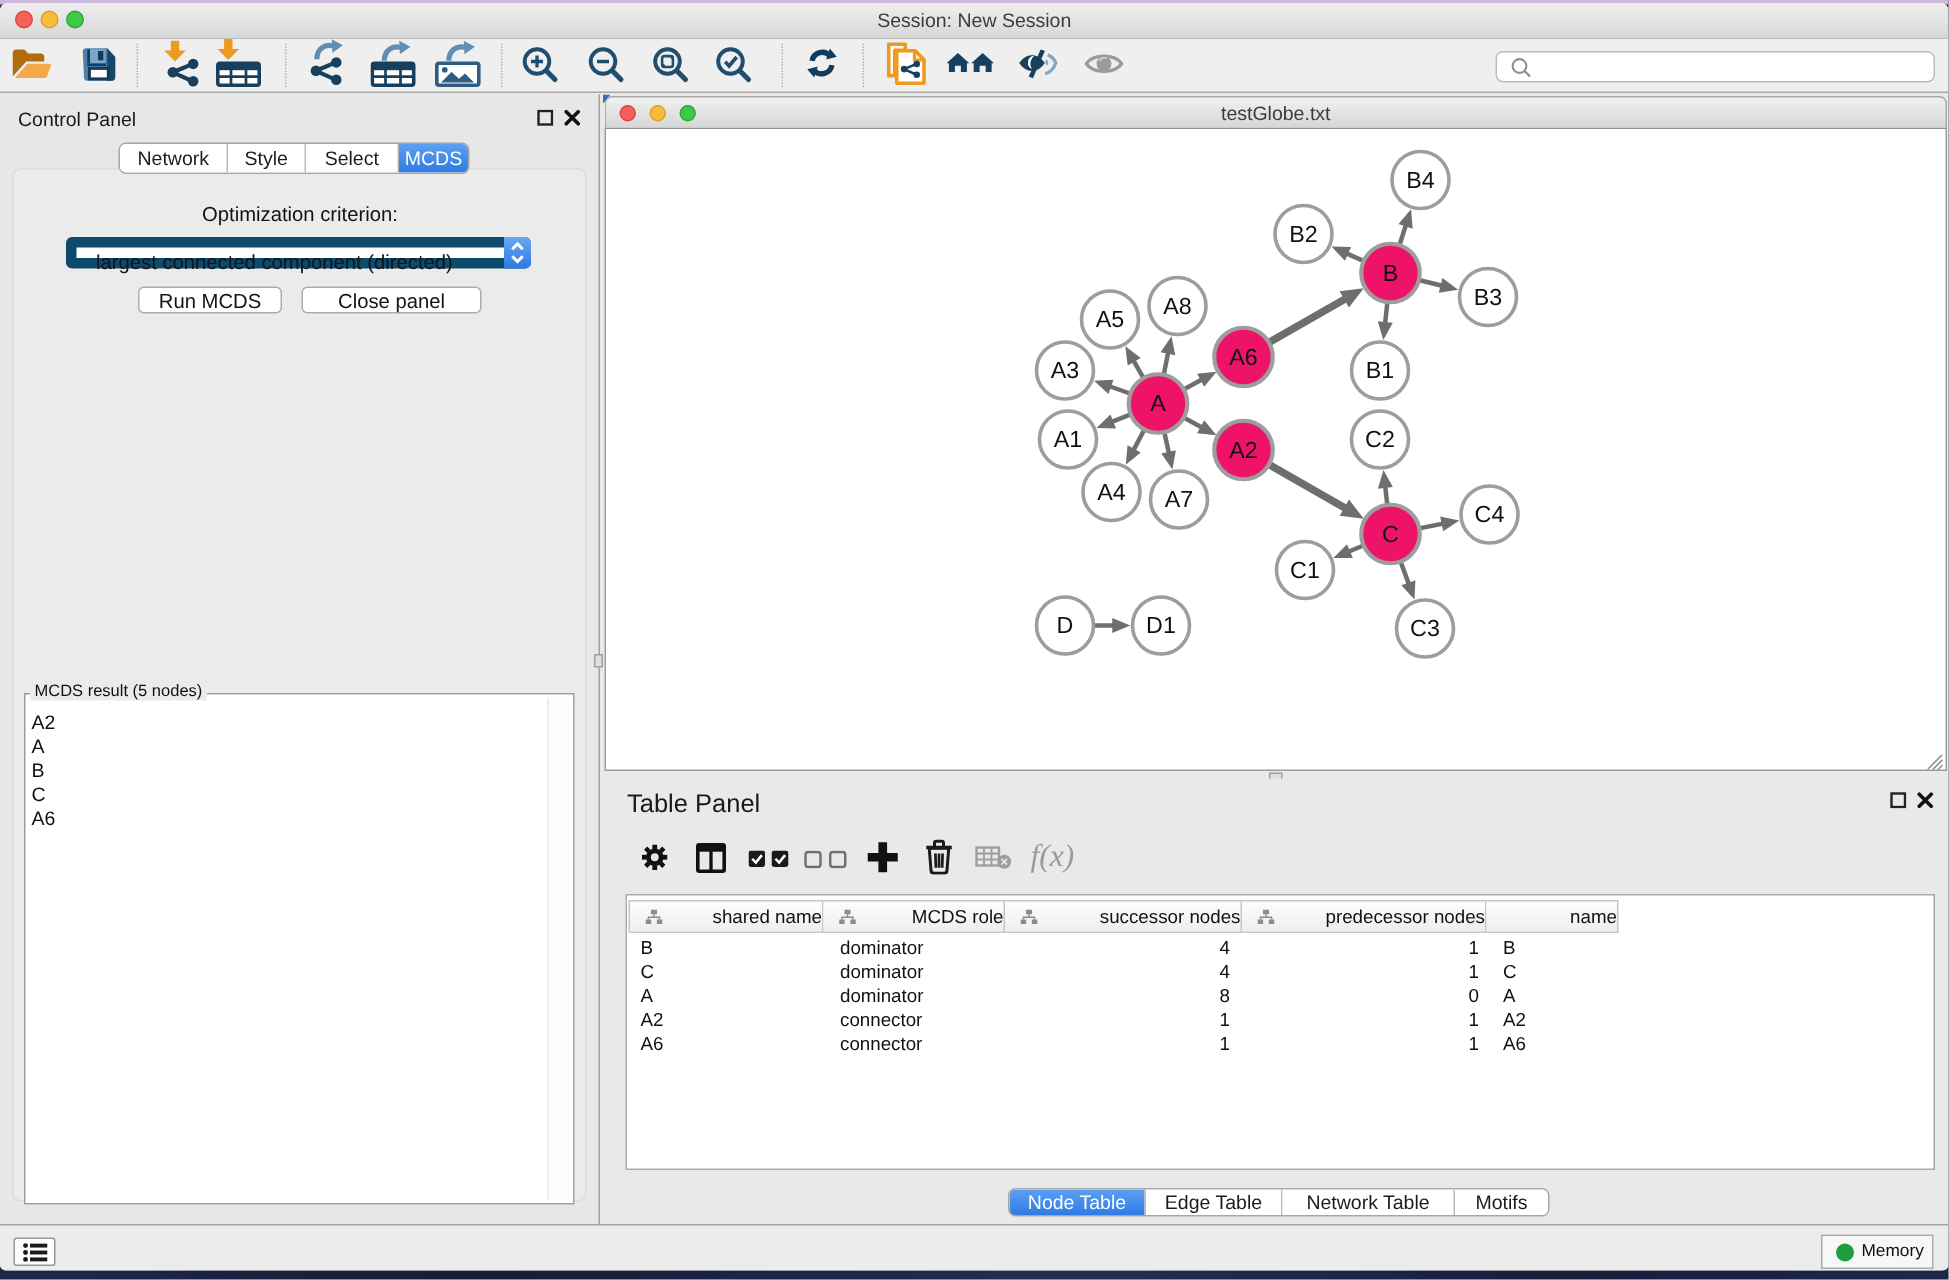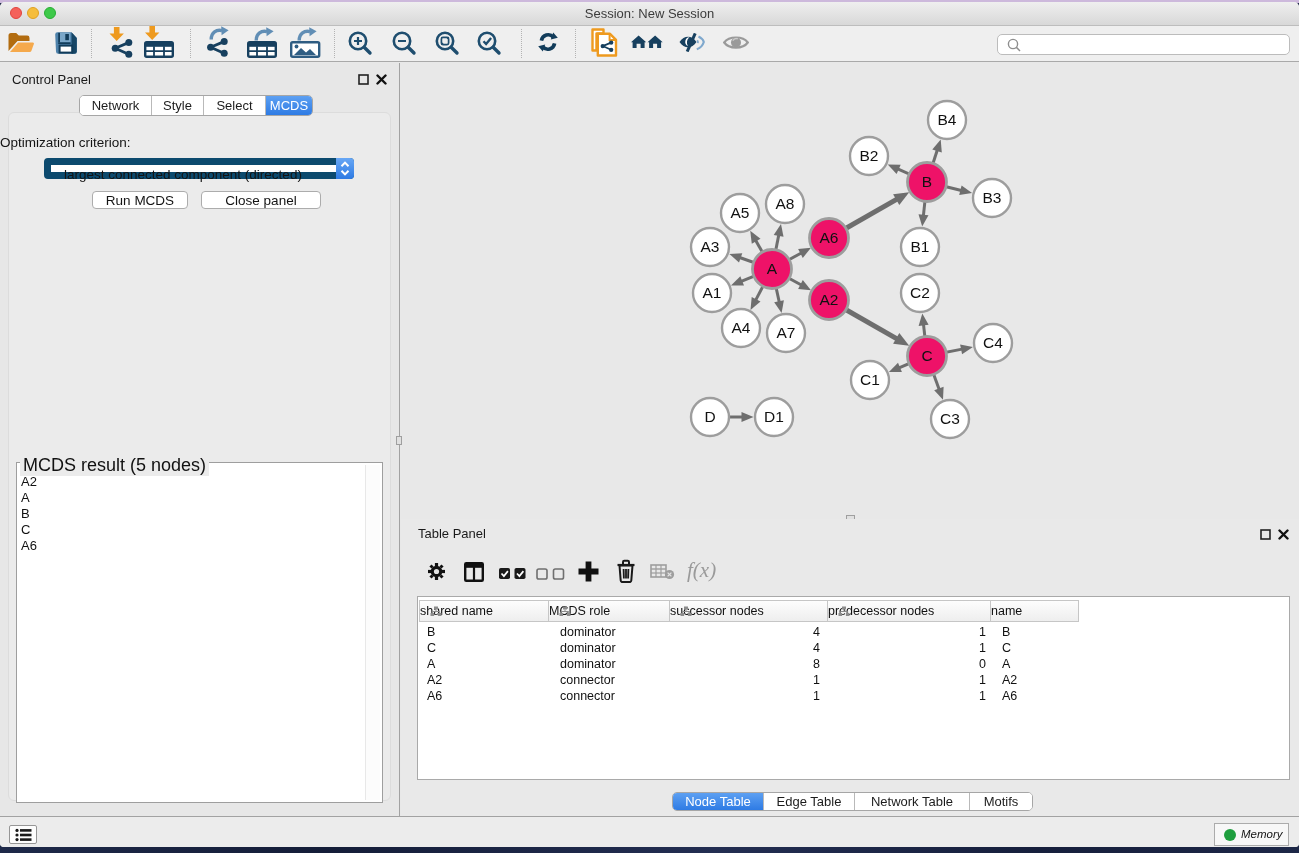--- a/index.html
+++ b/index.html
@@ -14,49 +14,49 @@
 .ticon { position:absolute; }
 #searchbox { left:997px; top:8px; width:293px; height:21px; background:#fff; border:1px solid #bcbcbc; border-radius:5px; }
 #leftpanel { left:0; top:61px; width:400px; height:755px; background:#e7e7e7; border-right:1px solid #a2a2a2; }
 #cp-title { left:12px; top:9px; font-size:13px; color:#1a1a1a; }
 .hicon { position:absolute; top:8px; }
 #cp-box { left:8px; top:49px; width:383px; height:689px; background:#ebebeb; border:1px solid #dcdcdc; border-radius:6px; }
 #tabs { left:79px; top:32px; height:21px; display:flex; border:1px solid #a6a6a6; border-radius:5px; overflow:hidden; background:#fff; }
 .tab { font-size:13px; color:#1c1c1c; text-align:center; line-height:19px; background:#fff; border-right:1px solid #b9b9b9; }
 .tab:last-child { border-right:none; }
 .tab.sel { background:linear-gradient(#5da0f2,#2e7be4); color:#fff; }
-#optlabel { left:0; top:72px; width:400px; font-size:13.5px; color:#141414; }
+#optlabel { left:0; top:72px; width:400px; text-align:center; font-size:13.5px; color:#141414; }
 #dropdown { left:44px; top:95px; width:310px; height:21px; background:#fff; border:7px solid #0c4a6e; border-radius:4px; font-size:13.5px; color:#141414; line-height:19px; padding-left:13px; }
 #stepper { left:336px; top:95px; width:18px; height:21px; border-radius:0 4px 4px 0; background:linear-gradient(#68a7f5,#2d7ae3); }
 .btn { position:absolute; top:128px; height:18px; background:#fff; border:1px solid #acacac; border-radius:4px; font-size:13.5px; color:#141414; text-align:center; line-height:17px; }
 #fieldset { left:16px; top:399px; width:367px; height:341px; border:1px solid #9e9e9e; background:#fff; }
-#legend { left:20px; top:392px; font-size:18px; color:#111; background:#ebebeb; padding:0 3px; }
+#legend { left:20px; top:392px; font-size:11px; color:#111; background:#ebebeb; padding:0 3px; }
 #mcdslist { left:4px; top:11px; font-size:13px; color:#111; line-height:16px; }
 #vscroll { right:2px; top:2px; width:15px; height:335px; background:#fcfcfc; border-left:1px solid #e8e8e8; }
 #netdesk { left:401px; top:61px; width:898px; height:456px; background:#e9e9e9; }
 #netwin { left:2px; top:1px; width:895px; height:449px; }
 #nettitle { left:0; top:0; width:895px; height:22px; background:linear-gradient(#f1f1f1,#d6d6d6); border:1px solid #a9a9a9; border-bottom:1px solid #8f8f8f; border-radius:5px 5px 0 0; }
 #netcanvas { left:0; top:22px; width:895px; height:428px; background:#fff; border:1px solid #9b9b9b; border-top:none; }
 .wlight { position:absolute; top:4.5px; width:11px; height:11px; border-radius:50%; }
 #wtitle { width:100%; text-align:center; top:3px; font-size:13px; color:#3a3a3a; }
 #tablepanel { left:401px; top:517px; width:898px; height:297px; background:#e9e9e9; }
-#tp-title { left:17px; top:7px; font-size:13px; color:#1a1a1a; }
+#tp-title { left:17px; top:7px; font-size:17px; color:#1a1a1a; }
 #tbl-toolbar { left:16px; top:34px; width:866px; height:40px; }
 .bicon { position:absolute; }
 #tablebox { left:16px; top:77px; width:873px; height:184px; background:#fff; border:1px solid #a9a9a9; }
-.hdrcell { position:absolute; top:3px; height:22px; background:linear-gradient(#fdfdfd,#eee); border:1px solid #c6c6c6; border-left:none; font-size:12.5px; color:#111; text-align:left; line-height:21px; }
+.hdrcell { position:absolute; top:3px; height:22px; background:linear-gradient(#fdfdfd,#eee); border:1px solid #c6c6c6; border-left:none; font-size:12.5px; color:#111; text-align:right; line-height:21px; }
 .hdrcell:first-of-type { border-left:1px solid #c6c6c6; }
 .cell { position:absolute; font-size:12.5px; color:#111; line-height:16px; }
 #bot-tabs { left:271px; top:273px; height:19px; display:flex; border:1px solid #a6a6a6; border-radius:5px; overflow:hidden; background:#fff; }
 .btab { font-size:13px; color:#1c1c1c; text-align:center; line-height:17px; background:#fff; border-right:1px solid #b9b9b9; }
 .btab:last-child { border-right:none; }
 .btab.sel { background:linear-gradient(#5da0f2,#2e7be4); color:#fff; }
 #statusbar { left:0; top:814px; width:1299px; height:31px; background:#ececec; border-top:1px solid #a2a2a2; }
 #listbtn { left:9px; top:8px; width:28px; height:19px; background:#fdfdfd; border:1px solid #969696; border-radius:2px; text-align:center; padding-top:2px; }
-#membtn { left:1214px; top:6px; width:75px; height:23px; background:#f7f7f7; border:1px solid #ababab; font-size:11.5px; color:#111;font-style:italic; }
+#membtn { left:1214px; top:6px; width:75px; height:23px; background:#f7f7f7; border:1px solid #ababab; font-size:11.5px; color:#111; }
 #memdot { position:absolute; left:9px; top:5px; width:12px; height:12px; border-radius:50%; background:#1e9e3e; }
 .grip { position:absolute; }
 .splith { position:absolute; background:#e0e0e0; border:1px solid #9f9f9f; }
 </style></head>
 <body>
 <div class="abs" id="wall-top"></div>
 <div class="abs" id="app">
   <div class="abs" id="titlebar">
     <div class="light" style="left:10px;background:#f4615b;border:0.5px solid #e0443e;"></div>
     <div class="light" style="left:27px;background:#f5bd3c;border:0.5px solid #dfa023;"></div>
@@ -244,20 +244,41 @@
       <path d="M5.5 8.2 L9 4.6 L12.5 8.2" fill="none" stroke="#fff" stroke-width="2"></path>
       <path d="M5.5 12.8 L9 16.4 L12.5 12.8" fill="none" stroke="#fff" stroke-width="2"></path>
         </svg></div>
     <div class="btn" style="left:92px;width:96px">Run MCDS</div>
     <div class="btn" style="left:201px;width:120px">Close panel</div>
     <div class="abs" id="fieldset">
       <div class="abs" id="mcdslist">A2<br>A<br>B<br>C<br>A6</div>
       <div class="abs" id="vscroll"></div>
     </div>
     <div class="abs" id="legend">MCDS result (5 nodes)</div>
+  </div>
+  <div class="abs" id="netdesk">
+    <div class="abs" id="netwin">
+      <div class="abs" id="nettitle">
+        <div class="wlight" style="left:9px;background:#f4615b;border:0.5px solid #e0443e;"></div>
+        <div class="wlight" style="left:29px;background:#f5bd3c;border:0.5px solid #dfa023;"></div>
+        <div class="wlight" style="left:49px;background:#3ec94a;border:0.5px solid #28ad34;"></div>
+        <div class="abs" id="wtitle">testGlobe.txt</div>
+      </div>
+      <div class="abs" id="netcanvas"></div>
+      <svg class="grip" style="left:882px;top:439px" width="11" height="11" viewBox="0 0 11 11">
+        <g stroke="#8a8a8a" stroke-width="1">
+            <line x1="10" y1="0" x2="0" y2="10"></line>
+            <line x1="10" y1="3.5" x2="3.5" y2="10"></line>
+            <line x1="10" y1="7" x2="7" y2="10"></line>
+          </g>
+        </svg>
+      <svg class="grip" style="left:-1px;top:-1px" width="5" height="6" viewBox="0 0 5 6">
+          <polygon points="0,0 5,0 0,6" fill="#3c6eb4"></polygon>
+        </svg>
+    </div>
   </div>
   <div class="splith" style="left:396px;top:434px;width:6px;height:9px;"></div>
   <div class="splith" style="left:846px;top:513px;width:9px;height:6px;"></div>
   <svg width="896" height="427" viewBox="0 0 896 427" style="position:absolute;left:403px;top:84px;" font-family="Liberation Sans, sans-serif">
 <line x1="369.0" y1="183.0" x2="352.6" y2="154.3" stroke="#6e6e6e" stroke-width="3.0"></line>
 <polygon points="347.2,144.8 357.5,152.7 348.8,157.7" fill="#6e6e6e"></polygon>
 <line x1="369.0" y1="183.0" x2="375.8" y2="148.9" stroke="#6e6e6e" stroke-width="3.0"></line>
 <polygon points="378.0,138.1 380.5,150.8 370.7,148.9" fill="#6e6e6e"></polygon>
 <line x1="369.0" y1="183.0" x2="336.7" y2="171.5" stroke="#6e6e6e" stroke-width="3.0"></line>
 <polygon points="326.3,167.9 339.3,167.2 336.0,176.6" fill="#6e6e6e"></polygon>

